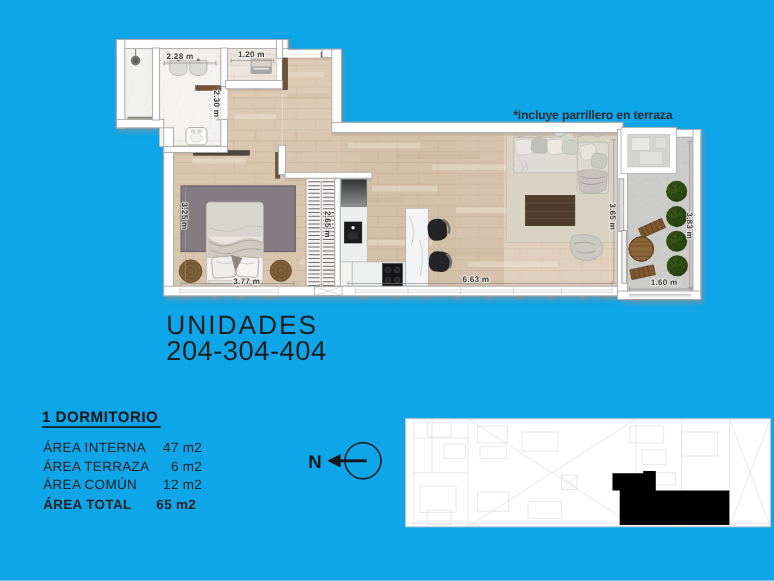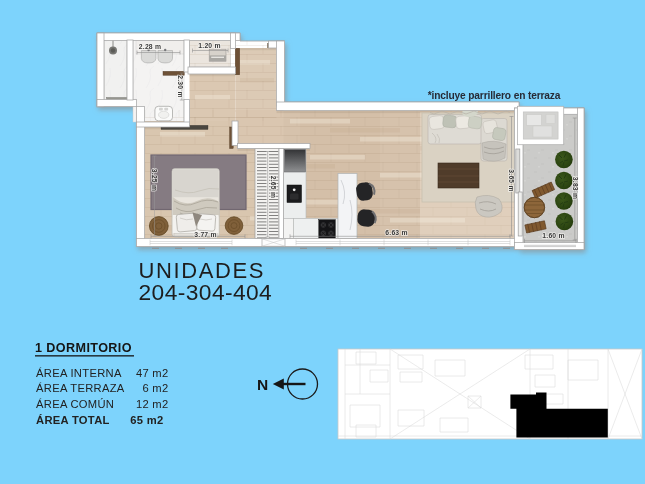--- a/index.html
+++ b/index.html
@@ -1,16 +1,16 @@
 <!DOCTYPE html>
 <html><head>
 <meta charset="utf-8">
 <style>
 html,body{margin:0;padding:0;background:#fff;}
-#page{position:relative;width:645px;height:484px;background:#7dd3fc;overflow:hidden;
+#page{position:relative;width:645px;height:484px;background:#0ea5e9;overflow:hidden;
 font-family:"Liberation Sans",sans-serif;}
 svg{display:block;}
 </style>
 </head>
 <body>
 <div id="page">
 <svg width="645" height="484" viewBox="0 0 645 484">
 <defs>
   <filter id="sh" x="-5%" y="-5%" width="112%" height="112%">
     <feDropShadow dx="1.5" dy="3" stdDeviation="2.4" flood-color="#8e8e8e" flood-opacity="0.65"></feDropShadow>

